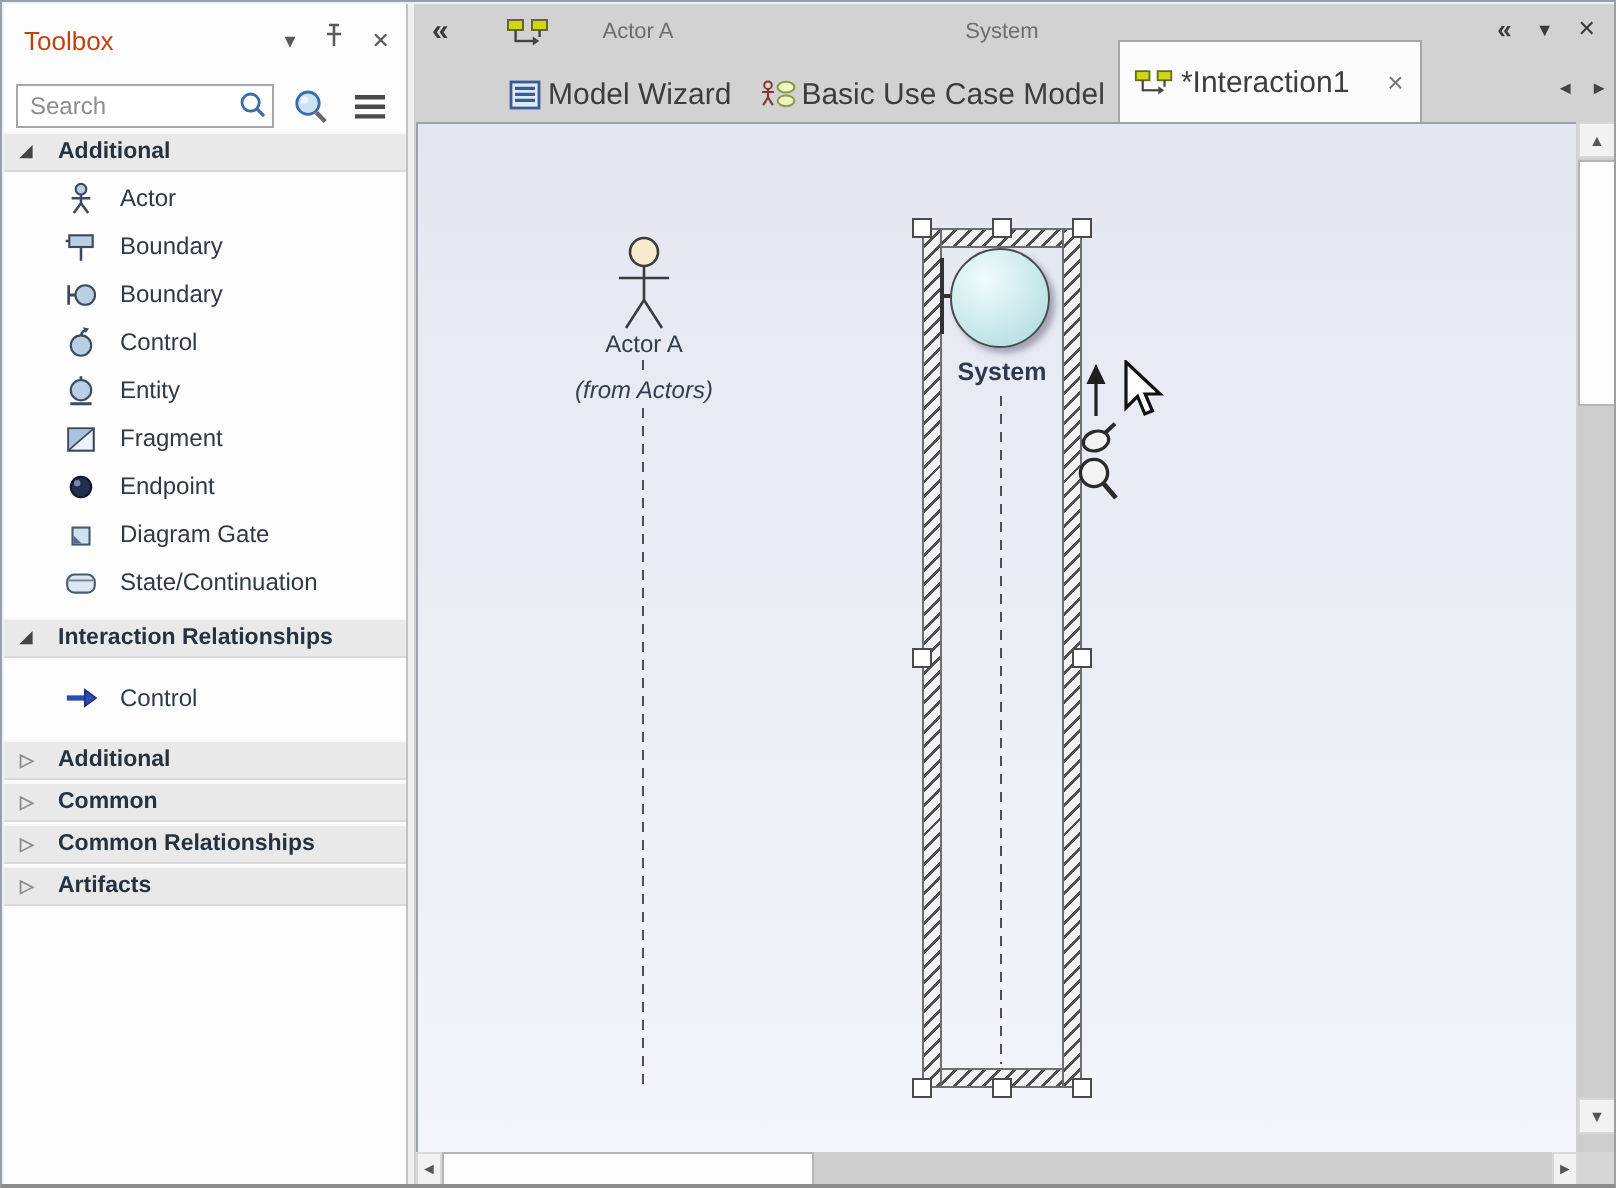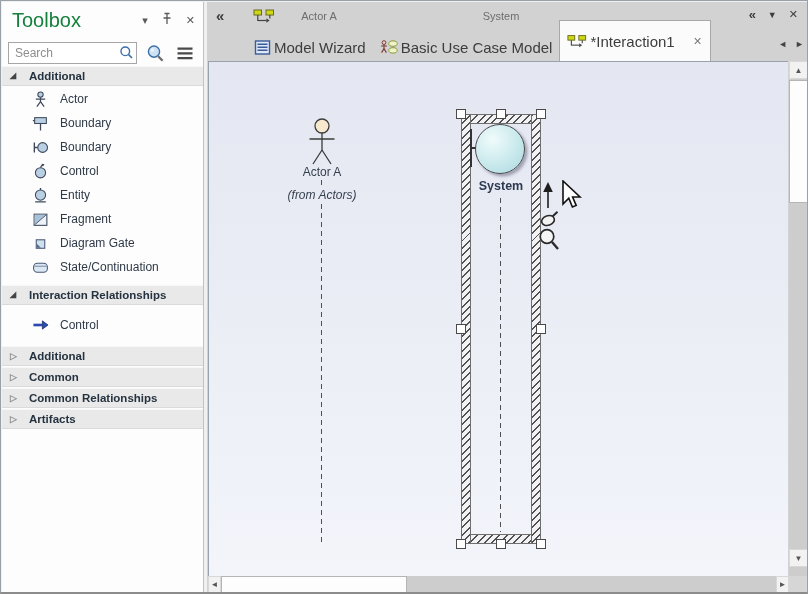--- a/index.html
+++ b/index.html
@@ -4,21 +4,21 @@
 <style>
   * { margin:0; padding:0; box-sizing:border-box; }
   html,body { font-family:"Liberation Sans", sans-serif; }
   .window { position:relative; width:808px; height:594px; background:#f0f0f0;
             border:1px solid #9aa0a8; border-bottom:2px solid #8c8c8c; overflow:hidden; }
 
   
   .toolbox { position:absolute; left:1px; top:1px; width:202px; height:590px;
              background:#fdfdfd; border-right:1px solid #c2c2c2; display:flex; flex-direction:column; }
   .tb-titlebar { height:36px; display:flex; align-items:center; padding:0 8px 0 10px; }
-  .tb-title { font-size:20px; color:#15803d; flex:1; }
+  .tb-title { font-size:13px; color:#c2410c; flex:1; }
   .tb-title-icons { display:flex; gap:13px; align-items:center; color:#5a5a5a; }
   .tb-title-icons .gl { font-size:11px; cursor:default; }
   .tb-searchrow { height:26px; display:flex; align-items:flex-end; padding:0 6px; gap:6px; }
   .search-box { position:relative; flex:1; }
   .search-box input { width:100%; height:22px; border:1px solid #a6a6a6; background:#fff;
                       font-size:12px; color:#444; padding:0 22px 0 6px; font-family:"Liberation Sans",sans-serif; }
   .search-box input::placeholder { color:#8d8d8d; }
   .search-inner-lens { position:absolute; right:3px; top:3px; }
   .tb-iconbtn { width:24px; height:22px; display:flex; align-items:center; justify-content:center; }
   .tb-list { flex:1; overflow:hidden; margin-top:2px; }
@@ -185,20 +185,27 @@
       <div class="tb-item">
         <svg width="17" height="17" viewBox="0 0 16 16">
             <rect x="2" y="3" width="12" height="10.5" fill="#eef3f9" stroke="#3e4a5c"></rect>
             <polygon points="2.5,3.5 13.5,3.5 2.5,13" fill="#a9c2dc"></polygon>
             <path d="M13.5 3.5 L2.5 13" stroke="#3e4a5c" stroke-width="0.8"></path>
           </svg>
         <span>Fragment</span>
       </div>
       <div class="tb-item">
         <svg width="17" height="17" viewBox="0 0 16 16">
+            <circle cx="8" cy="8" r="4.8" fill="#20304e" stroke="#101826"></circle>
+            <circle cx="6.2" cy="6.2" r="1.5" fill="#7488aa"></circle>
+          </svg>
+        <span>Endpoint</span>
+      </div>
+      <div class="tb-item">
+        <svg width="17" height="17" viewBox="0 0 16 16">
             <rect x="4" y="4.5" width="8" height="8" fill="#cfe0ef" stroke="#4a5a74"></rect>
             <polygon points="4.5,12 4.5,8.2 8.3,12" fill="#54688c"></polygon>
           </svg>
         <span>Diagram Gate</span>
       </div>
       <div class="tb-item">
         <svg width="17" height="17" viewBox="0 0 16 16">
             <rect x="1.5" y="4" width="13" height="8.5" rx="3.5" fill="#dbe8f4" stroke="#4a5a74"></rect>
             <path d="M2.2 6.8 H13.8" stroke="#4a5a74" stroke-width="0.9" opacity="0.7"></path>
           </svg>

